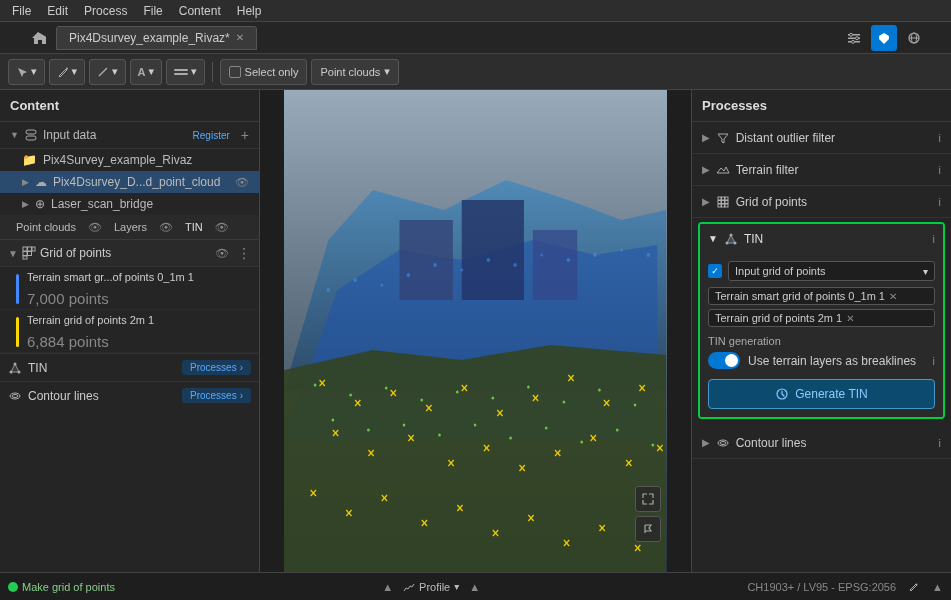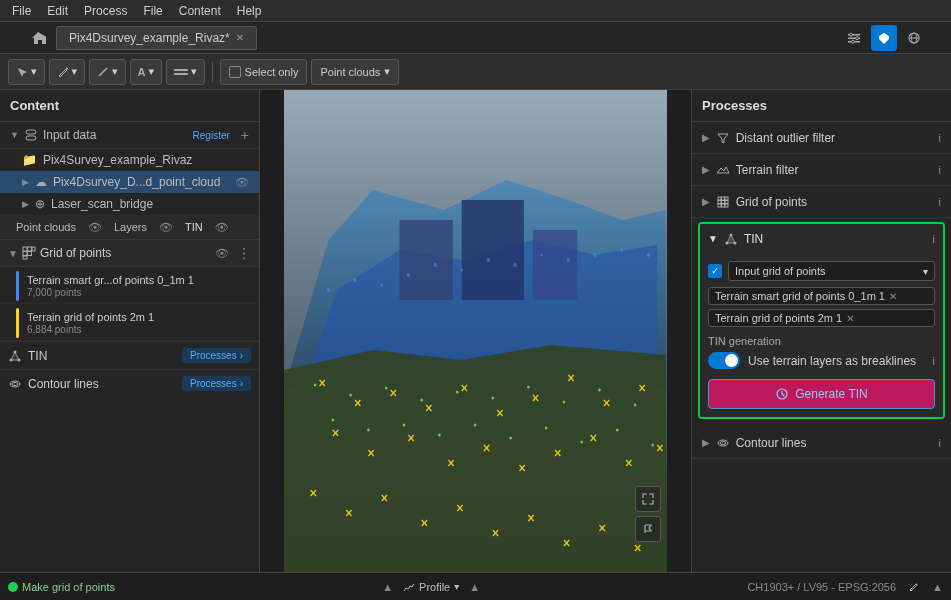--- a/index.html
+++ b/index.html
@@ -50,21 +50,21 @@
     .gop-expand { color: #888; font-size: 10px; }
     .gop-title { font-size: 12px; color: #ccc; font-weight: 500; }
     .gop-eye { color: #888; font-size: 11px; margin-left: auto; }
     .gop-more { color: #888; font-size: 14px; margin-left: 4px; }
 
     .layer-item { padding: 4px 8px 2px 16px; border-bottom: 1px solid #2a2a2a; }
     .layer-name { display: flex; align-items: center; gap: 6px; }
     .layer-dot-yellow { width: 3px; height: 30px; background: #ffd700; border-radius: 2px; margin-right: 2px; flex-shrink: 0; }
     .layer-dot-blue { width: 3px; height: 30px; background: #4488ff; border-radius: 2px; margin-right: 2px; flex-shrink: 0; }
     .layer-label { font-size: 11px; color: #ccc; }
-    .layer-sublabel { font-size: 10px; color: #888; margin-top: 1px; }
+    .layer-sublabel { font-size: 15px; color: #888; margin-top: 7px; }
 
     .processes-btn { background: #1a3a5a; border: none; border-radius: 3px; padding: 2px 8px; color: #5af; font-size: 10px; cursor: pointer; display: flex; align-items: center; gap: 3px; }
     .contour-row { display: flex; align-items: center; padding: 6px 8px; border-top: 1px solid #333; gap: 6px; }
     .tin-row { display: flex; align-items: center; padding: 6px 8px; border-top: 1px solid #333; gap: 6px; }
 
     
     .viewport { flex: 1; background: #1a1a2e; position: relative; overflow: hidden; }
     .viewport-overlay { position: absolute; right: 6px; bottom: 30px; display: flex; flex-direction: column; gap: 4px; }
     .viewport-btn { width: 26px; height: 26px; background: rgba(40,40,40,0.85); border: 1px solid #555; border-radius: 3px; display: flex; align-items: center; justify-content: center; color: #ccc; cursor: pointer; font-size: 12px; }
 
@@ -100,21 +100,21 @@
     .tin-gen-btn { flex: 1; padding: 5px; border: 1px solid #555; border-radius: 3px; font-size: 11px; cursor: pointer; text-align: center; }
     .tin-gen-btn.active { background: #3a3a3a; border-color: #777; color: #ddd; }
     .tin-gen-btn.inactive { background: #2a2a2a; border-color: #444; color: #888; }
     
     .tin-toggle-row { display: flex; align-items: center; gap: 8px; margin-bottom: 10px; }
     .toggle-switch { width: 32px; height: 17px; background: #0078d4; border-radius: 9px; position: relative; cursor: pointer; flex-shrink: 0; }
     .toggle-switch .toggle-knob { width: 13px; height: 13px; background: white; border-radius: 50%; position: absolute; top: 2px; right: 2px; }
     .tin-toggle-label { font-size: 12px; color: #ccc; flex: 1; }
     .tin-toggle-info { color: #888; font-size: 11px; }
     
-    .generate-btn { width: 100%; padding: 7px; background: #be185d; border: 1px solid #4499cc; border-radius: 4px; color: #88ccff; font-size: 12px; cursor: pointer; display: flex; align-items: center; justify-content: center; gap: 6px; }
+    .generate-btn { width: 100%; padding: 7px; background: #0c4a6e; border: 1px solid #4499cc; border-radius: 4px; color: #88ccff; font-size: 12px; cursor: pointer; display: flex; align-items: center; justify-content: center; gap: 6px; }
 
     
     .status-bar { height: 28px; background: #1e1e1e; border-top: 1px solid #444; display: flex; align-items: center; padding: 0 8px; gap: 12px; }
     .status-left { display: flex; align-items: center; gap: 4px; font-size: 11px; }
     .status-dot { width: 10px; height: 10px; background: #22cc55; border-radius: 50%; }
     .status-main { flex: 1; }
     .profile-btn { display: flex; align-items: center; gap: 4px; font-size: 11px; color: #bbb; cursor: pointer; padding: 2px 8px; border-radius: 3px; }
     .status-right { display: flex; align-items: center; gap: 12px; font-size: 11px; color: #888; }
 
     

